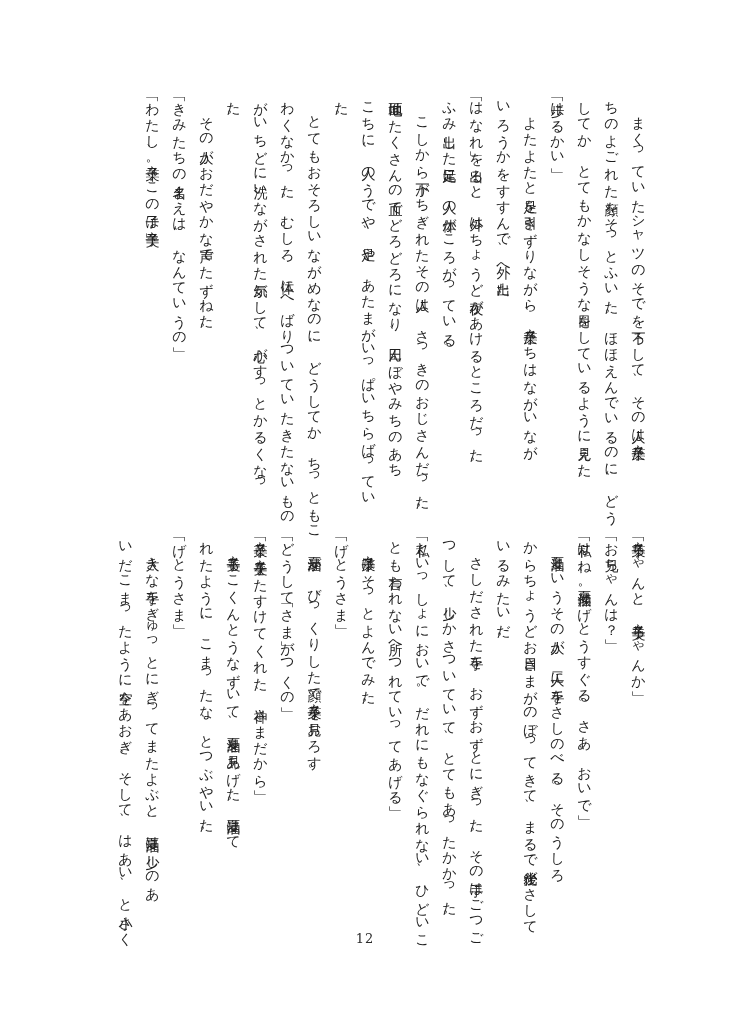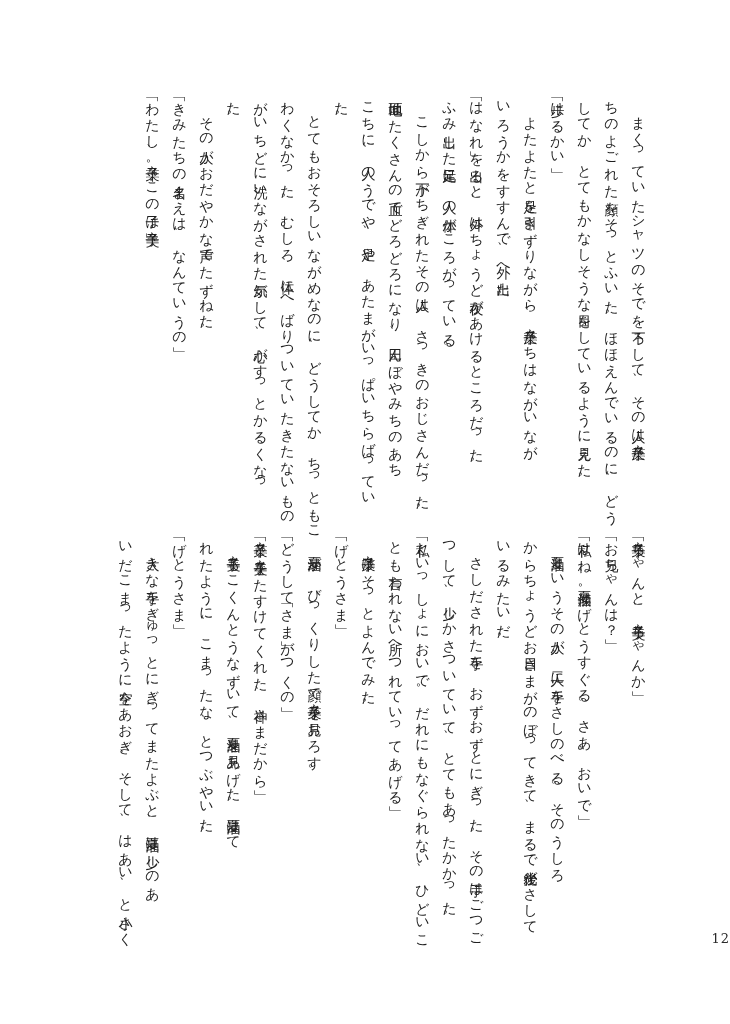--- a/index.html
+++ b/index.html
@@ -30,21 +30,21 @@
     margin: 0;
     padding: 0;
     white-space: nowrap;   
     overflow: visible;     
   }
   .page-number {
     position: absolute;
     top: 931px;
     left: 0;
     width: 100%;
-    text-align: right;
+    text-align: center;
     font-size: 13px;
     letter-spacing: 1px;
     color: #2a2a2a;
   }
 </style>
 </head>
 <body>
 
 <div class="page">
 

